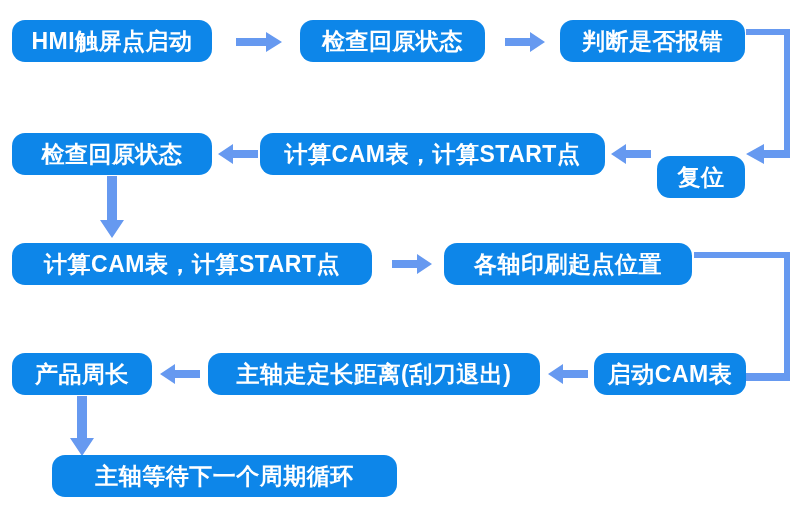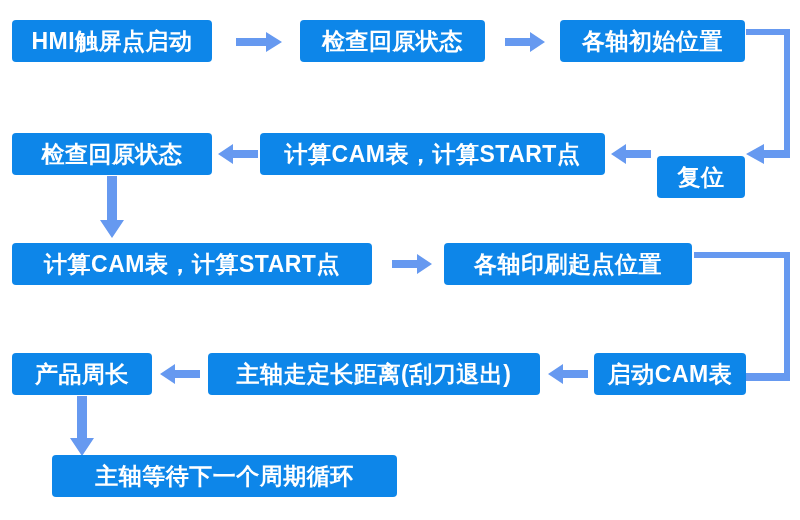--- a/index.html
+++ b/index.html
@@ -16,21 +16,21 @@
   #flowchart {
     position: relative;
     width: 800px;
     height: 520px;
     background: #ffffff;
   }
   .node {
     position: absolute;
     background: #0d86e9;
     color: #ffffff;
-    border-radius: 4px;
+    border-radius: 13px;
     display: flex;
     align-items: center;
     justify-content: center;
     font-size: 23px;
     font-weight: 700;
     letter-spacing: 0.5px;
     box-sizing: border-box;
     white-space: nowrap;
     line-height: 1;
     padding: 0 14px;
@@ -64,21 +64,21 @@
     <span>检查回原状态</span>
   </div>
 
   <div class="arrow" style="left:505px; top:32px;">
     <svg width="42" height="20" viewBox="0 0 42 20">
       <path d="M0,6 L25,6 L25,0 L40,10 L25,20 L25,14 L0,14 Z" fill="#6699f0"></path>
     </svg>
   </div>
 
   <div class="node" style="left:560px; top:20px; width:185px;">
-    <span>各轴初始位置</span>
+    <span>判断是否报错</span>
   </div>
 
   <div class="connector" style="left:744px; top:26px;">
     <svg width="56" height="140" viewBox="0 0 56 140">
       <path d="M2,9 L40,9 L40,124 L20,124 L20,118 L2,128 L20,138 L20,132 L46,132 L46,3 L2,3 Z" fill="#6699f0"></path>
     </svg>
   </div>
 
   <div class="node" style="left:12px; top:133px; width:200px;">
     <span>检查回原状态</span>

